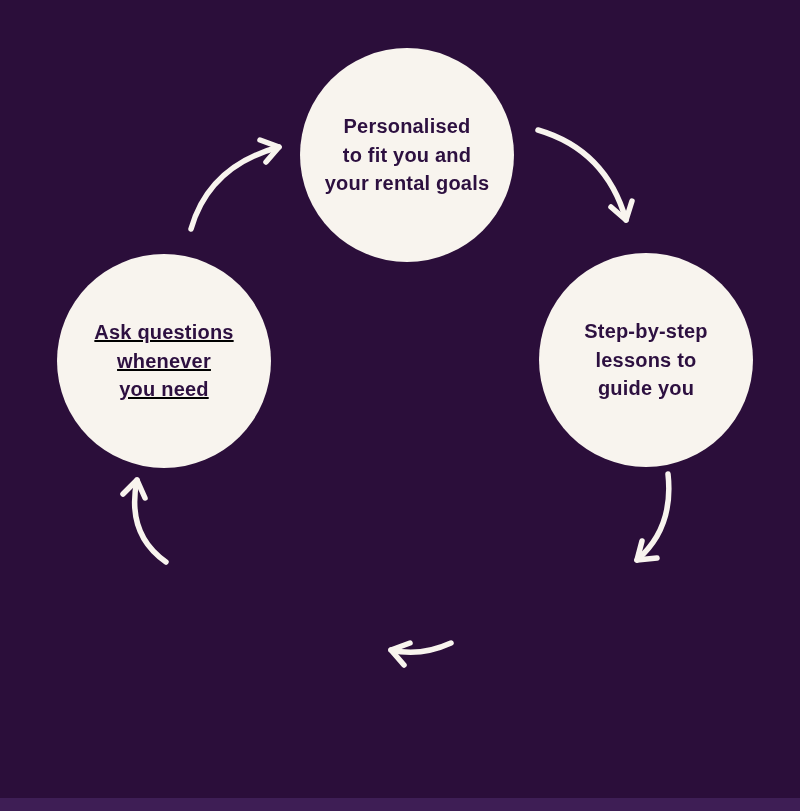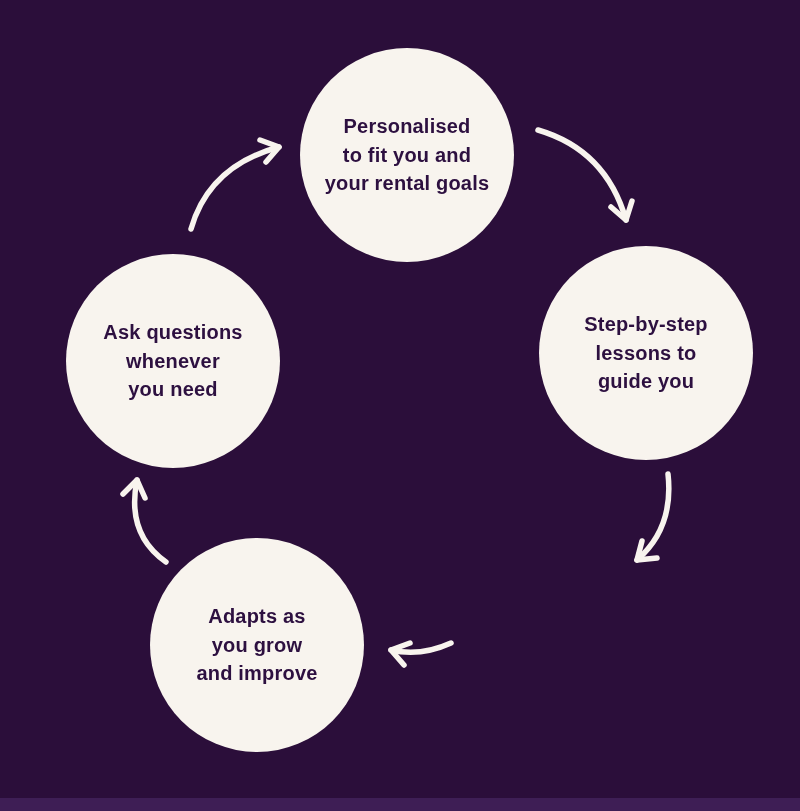--- a/index.html
+++ b/index.html
@@ -38,24 +38,24 @@
   .node .label {
     white-space: pre-line;
     color: var(--node-text);
     font-size: 20px;
     line-height: 1.42;
     font-weight: 600;
     letter-spacing: 0.2px;
     padding: 0 8px;
   }
   .node-top         { left: 300px; top: 48px;  }
-  .node-upper-right { left: 539px; top: 246px; text-align: center; }
+  .node-upper-right { left: 539px; top: 253px; text-align: center; }
   .node-lower-right { left: 459px; top: 530px; }
   .node-lower-left  { left: 150px; top: 538px; }
-  .node-upper-left  { left: 66px;  top: 254px; }
+  .node-upper-left  { left: 57px;  top: 254px; text-decoration: underline; }
 
   svg.arrows {
     position: absolute;
     left: 0; top: 0;
     width: 800px;
     height: 811px;
     pointer-events: none;
   }
   svg.arrows path {
     fill: none;
@@ -107,25 +107,20 @@
 your rental goals</span>
   </div>
 
   <div class="node node-upper-right">
     <span class="label">Step-by-step
 lessons to
 guide you</span>
   </div>
 
 
-  <div class="node node-lower-left">
-    <span class="label">Adapts as
-you grow
-and improve</span>
-  </div>
 
   <div class="node node-upper-left">
     <span class="label">Ask questions
 whenever
 you need</span>
   </div>
 
   <div class="bottom-strip"></div>
 </div>
 

